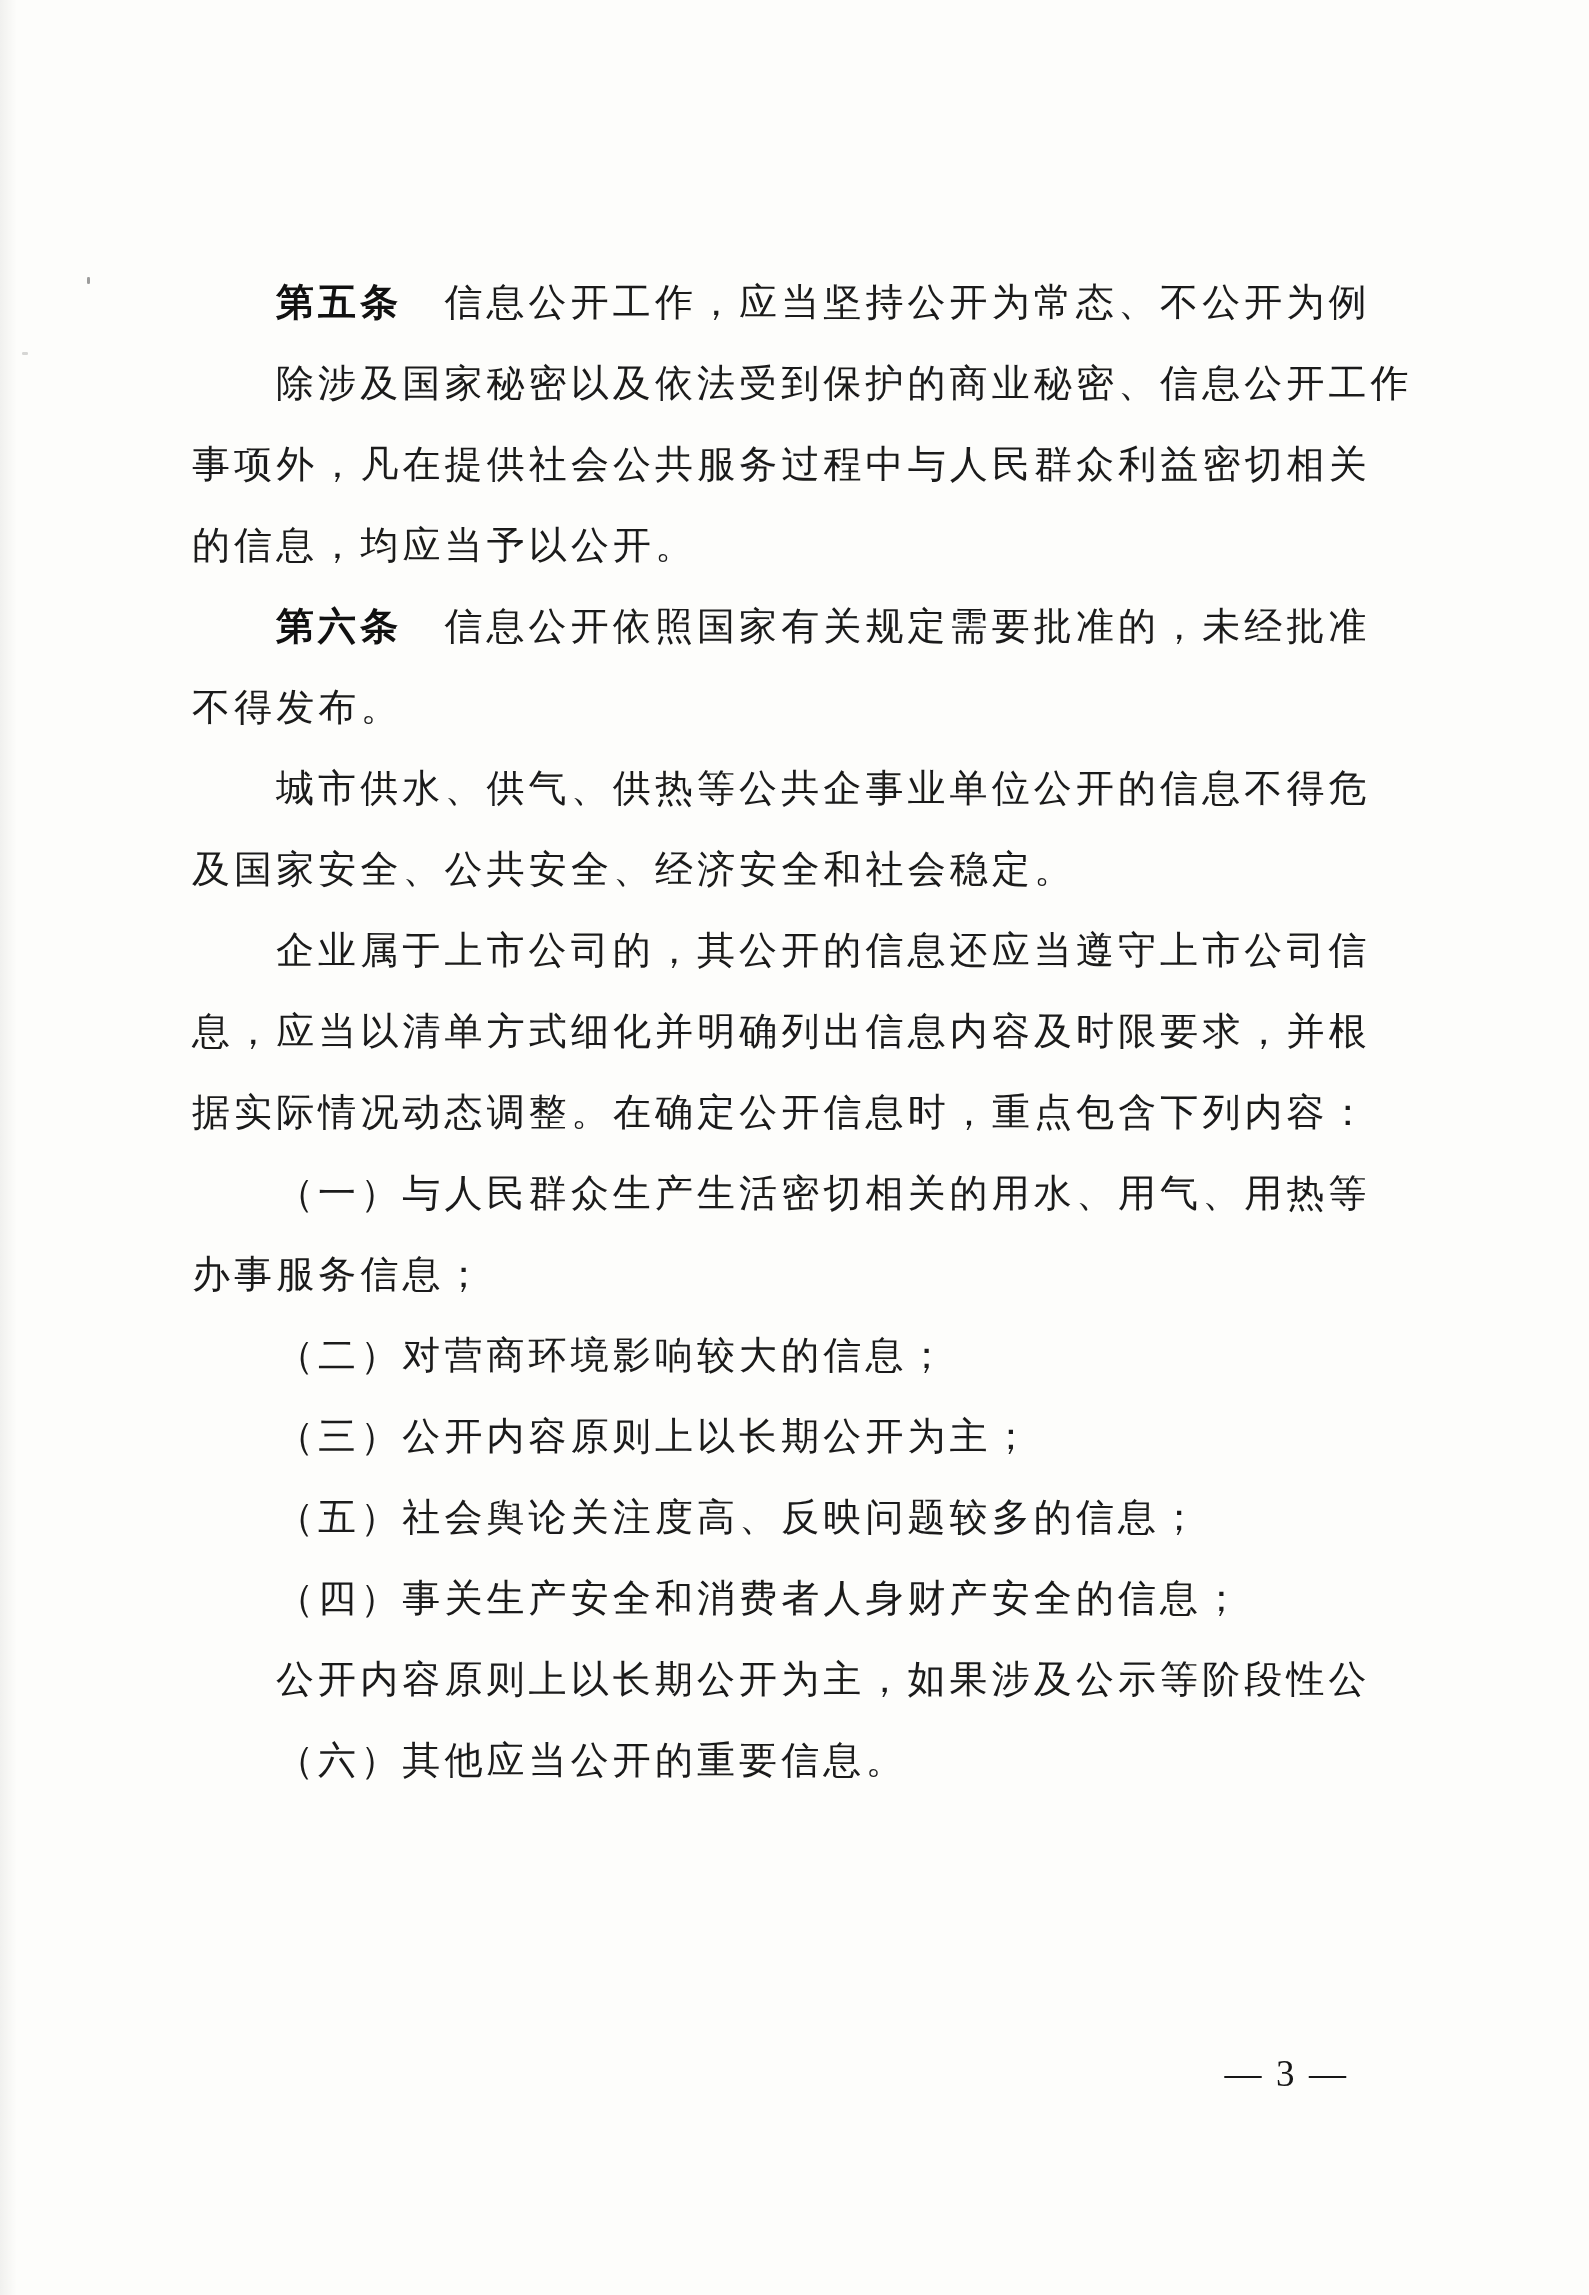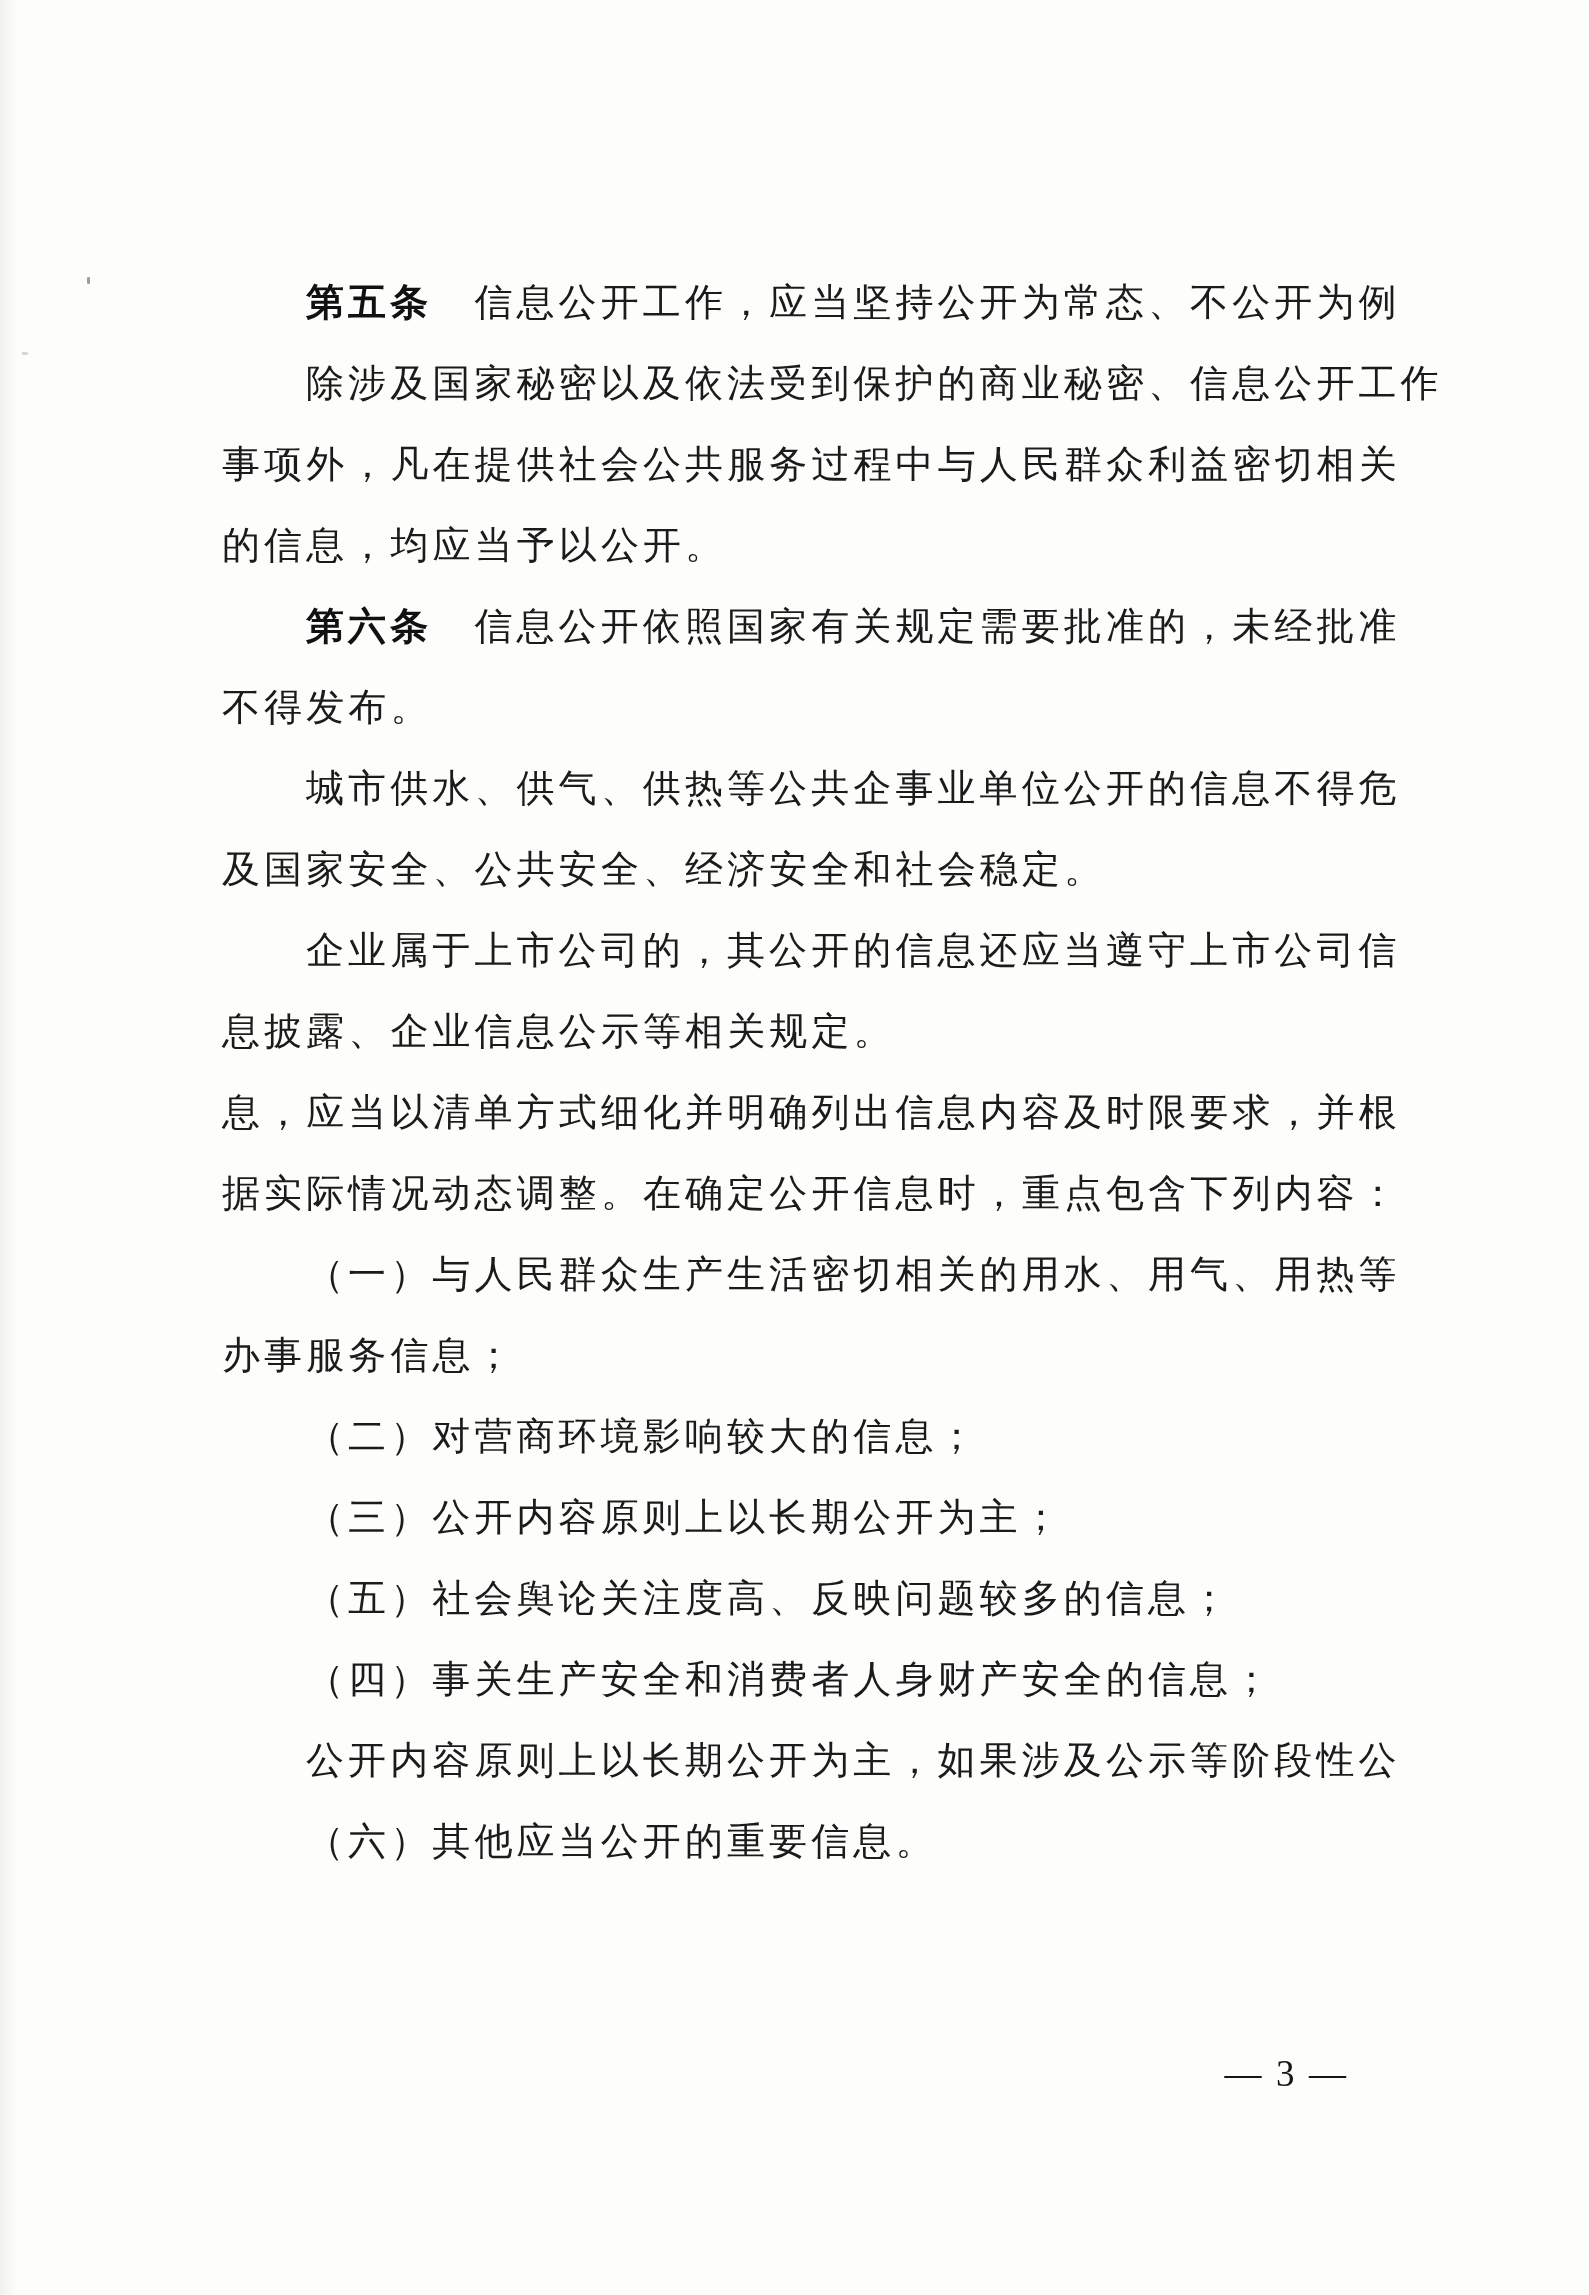--- a/index.html
+++ b/index.html
@@ -29,21 +29,21 @@
   .speck {
     position: absolute;
     background: rgba(40,40,40,0.45);
     border-radius: 1.3px;
   }
   .speck.s1 { left: 87px; top: 277px; width: 3.3px; height: 6.5px; }
   .speck.s2 { left: 22px;  top: 352px; width: 5.9px;  height: 3.3px; opacity: .4; }
 
   .text-block {
     position: absolute;
-    left: 222px;
+    left: 192px;
     top: 262px;
     width: 1181px;
     color: #1b1b1b;
   }
   .line {
     height: 81px;
     line-height: 81px;
     font-size: 38px;
     letter-spacing: 4.1px;
     white-space: nowrap;
@@ -85,21 +85,20 @@
   <div class="text-block">
       <div class="line indent"><span class="seg bold">第五条</span><span class="seg">　信息公开工作，应当坚持公开为常态、不公开为例</span></div>
       <div class="line indent"><span class="seg">除涉及国家秘密以及依法受到保护的商业秘密、信息公开工作</span></div>
       <div class="line"><span class="seg">事项外，凡在提供社会公共服务过程中与人民群众利益密切相关</span></div>
       <div class="line"><span class="seg">的信息，均应当予以公开。</span></div>
       <div class="line indent"><span class="seg bold">第六条</span><span class="seg">　信息公开依照国家有关规定需要批准的，未经批准</span></div>
       <div class="line"><span class="seg">不得发布。</span></div>
       <div class="line indent"><span class="seg">城市供水、供气、供热等公共企事业单位公开的信息不得危</span></div>
       <div class="line"><span class="seg">及国家安全、公共安全、经济安全和社会稳定。</span></div>
       <div class="line indent"><span class="seg">企业属于上市公司的，其公开的信息还应当遵守上市公司信</span></div>
-      <div class="line"><span class="seg">息披露、企业信息公示等相关规定。</span></div>
       <div class="line"><span class="seg">息，应当以清单方式细化并明确列出信息内容及时限要求，并根</span></div>
       <div class="line"><span class="seg">据实际情况动态调整。在确定公开信息时，重点包含下列内容：</span></div>
       <div class="line indent"><span class="seg">（一）与人民群众生产生活密切相关的用水、用气、用热等</span></div>
       <div class="line"><span class="seg">办事服务信息；</span></div>
       <div class="line indent"><span class="seg">（二）对营商环境影响较大的信息；</span></div>
       <div class="line indent"><span class="seg">（三）公开内容原则上以长期公开为主；</span></div>
       <div class="line indent"><span class="seg">（五）社会舆论关注度高、反映问题较多的信息；</span></div>
       <div class="line indent"><span class="seg">（四）事关生产安全和消费者人身财产安全的信息；</span></div>
       <div class="line indent"><span class="seg">公开内容原则上以长期公开为主，如果涉及公示等阶段性公</span></div>
       <div class="line indent"><span class="seg">（六）其他应当公开的重要信息。</span></div>

